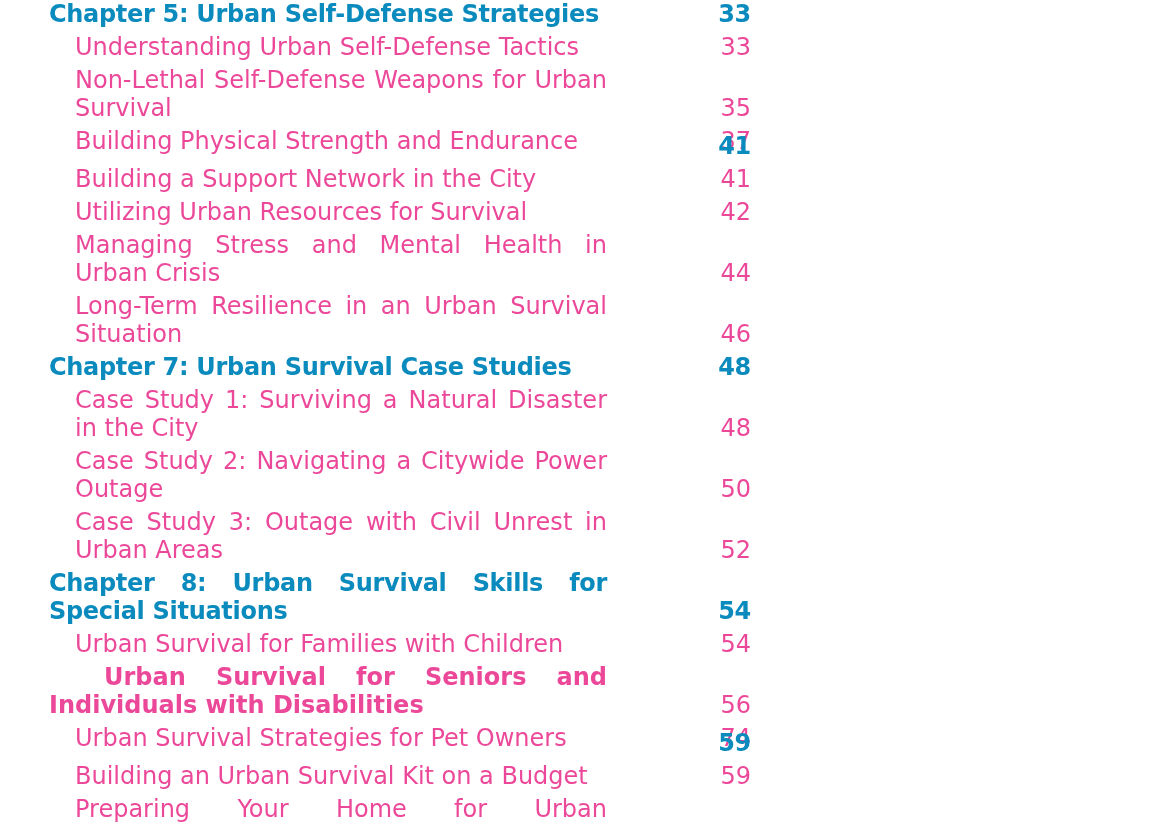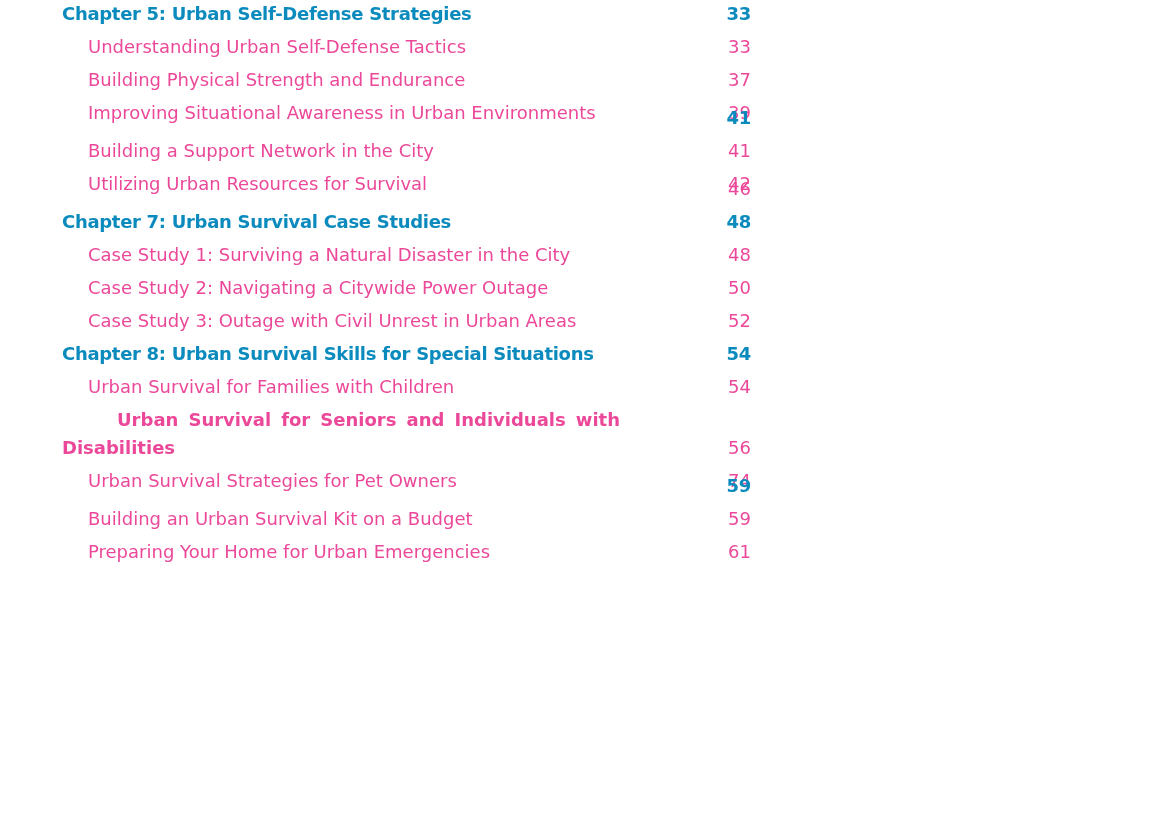--- a/index.html
+++ b/index.html
@@ -1,57 +1,62 @@
 <!DOCTYPE html>
 <html><head>
 <meta charset="utf-8">
 <style>
   html,body{margin:0;padding:0;background:#ffffff;}
   body{width:1152px;height:825px;overflow:hidden;font-family:"DejaVu Sans","Liberation Sans",sans-serif;}
   .toc{position:absolute;left:49px;top:0;width:702px;}
-  .row{position:relative;display:flex;align-items:flex-end;font-size:18px;line-height:28px;margin-bottom:5px;margin-left:13px;}
+  .row{position:relative;display:flex;align-items:flex-end;font-size:24px;line-height:28px;margin-bottom:5px;}
   .row .title{width:558px;text-align:justify;text-align-last:left;}
   .row .page{position:absolute;right:0;bottom:0;text-align:center;}
   .chapter{color:#0b8bbd;font-weight:bold;letter-spacing:-0.3px;}
   .section{color:#ec4899;}
   .section .title{padding-left:26px;box-sizing:border-box;}
   .section.wrap .title{padding-left:0;text-indent:55px;font-weight:bold;}
 </style>
 </head>
 <body>
 
 <div class="toc">
   <div class="row chapter">
       <span class="title">Chapter 5: Urban Self-Defense Strategies</span>
       <span class="page">33</span>
     </div>
   <div class="row section">
       <span class="title">Understanding Urban Self-Defense Tactics</span>
       <span class="page">33</span>
     </div>
   <div class="row section">
+      <span class="title">Non-Lethal Self-Defense Weapons for Urban Survival</span>
+      <span class="page">35</span>
+    </div>
+  <div class="row section">
       <span class="title">Building Physical Strength and Endurance</span>
       <span class="page">37</span>
-    </div>
-  <div class="row section">
-      <span class="title">Improving Situational Awareness in Urban Environments</span>
-      <span class="page">39</span>
     </div>
   <div class="row chapter">
       <span class="page">41</span>
     </div>
   <div class="row section">
       <span class="title">Building a Support Network in the City</span>
       <span class="page">41</span>
     </div>
   <div class="row section">
       <span class="title">Utilizing Urban Resources for Survival</span>
       <span class="page">42</span>
     </div>
   <div class="row section">
+      <span class="title">Managing Stress and Mental Health in Urban Crisis</span>
+      <span class="page">44</span>
+    </div>
+  <div class="row section">
+      <span class="title">Long-Term Resilience in an Urban Survival Situation</span>
       <span class="page">46</span>
     </div>
   <div class="row chapter">
       <span class="title">Chapter 7: Urban Survival Case Studies</span>
       <span class="page">48</span>
     </div>
   <div class="row section">
       <span class="title">Case Study 1: Surviving a Natural Disaster in the City</span>
       <span class="page">48</span>
     </div>

